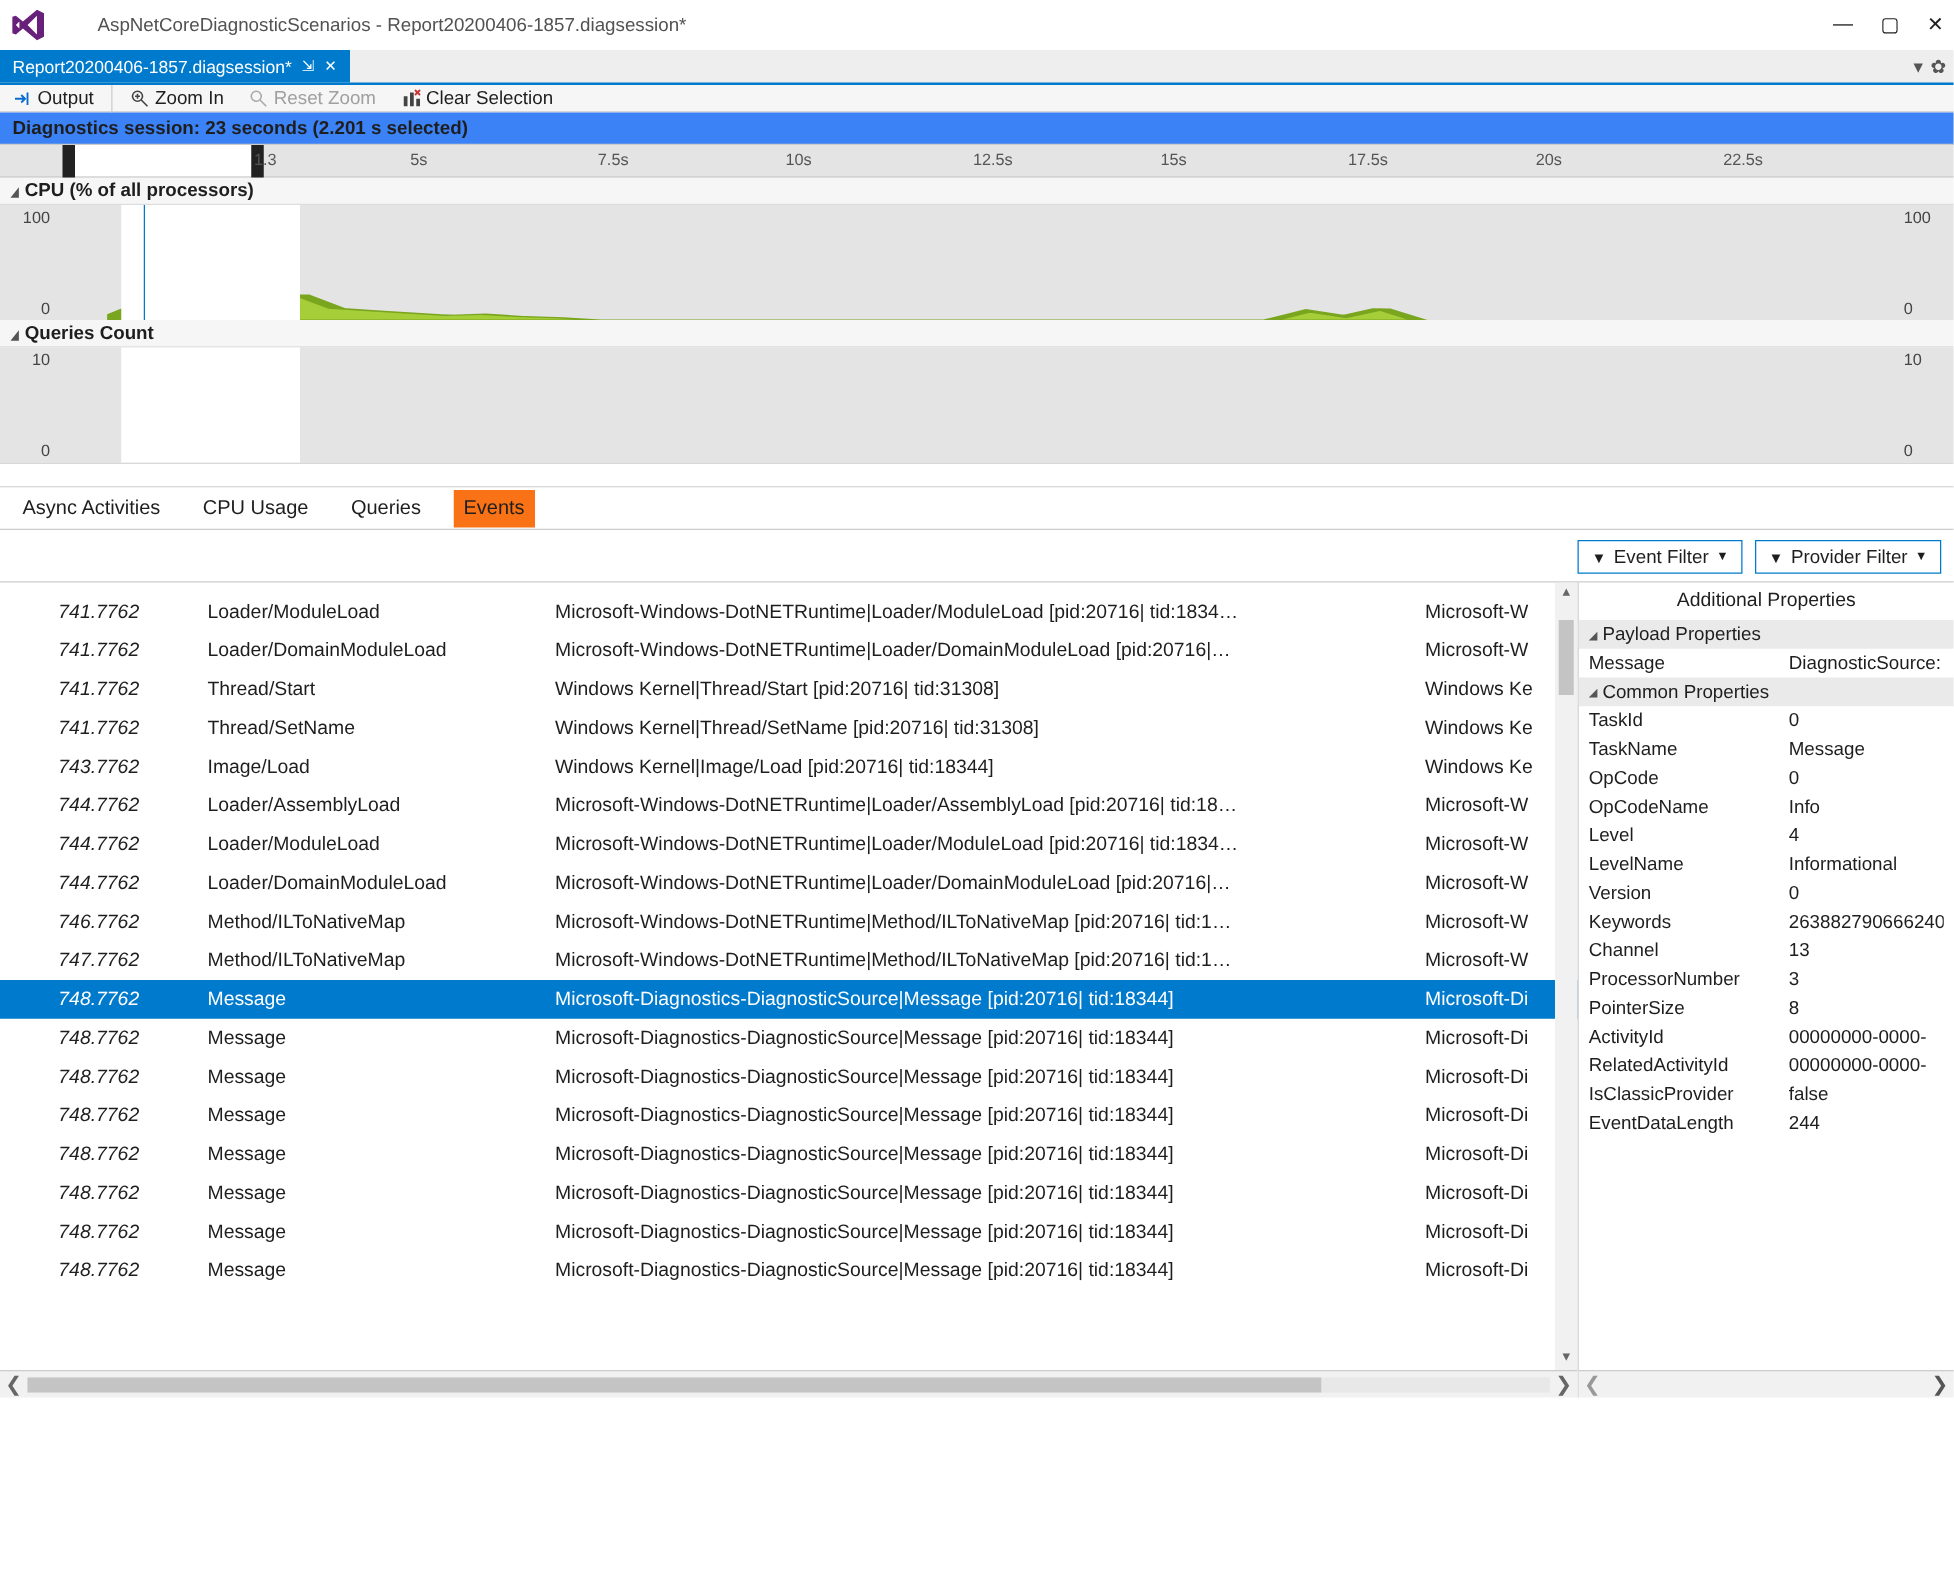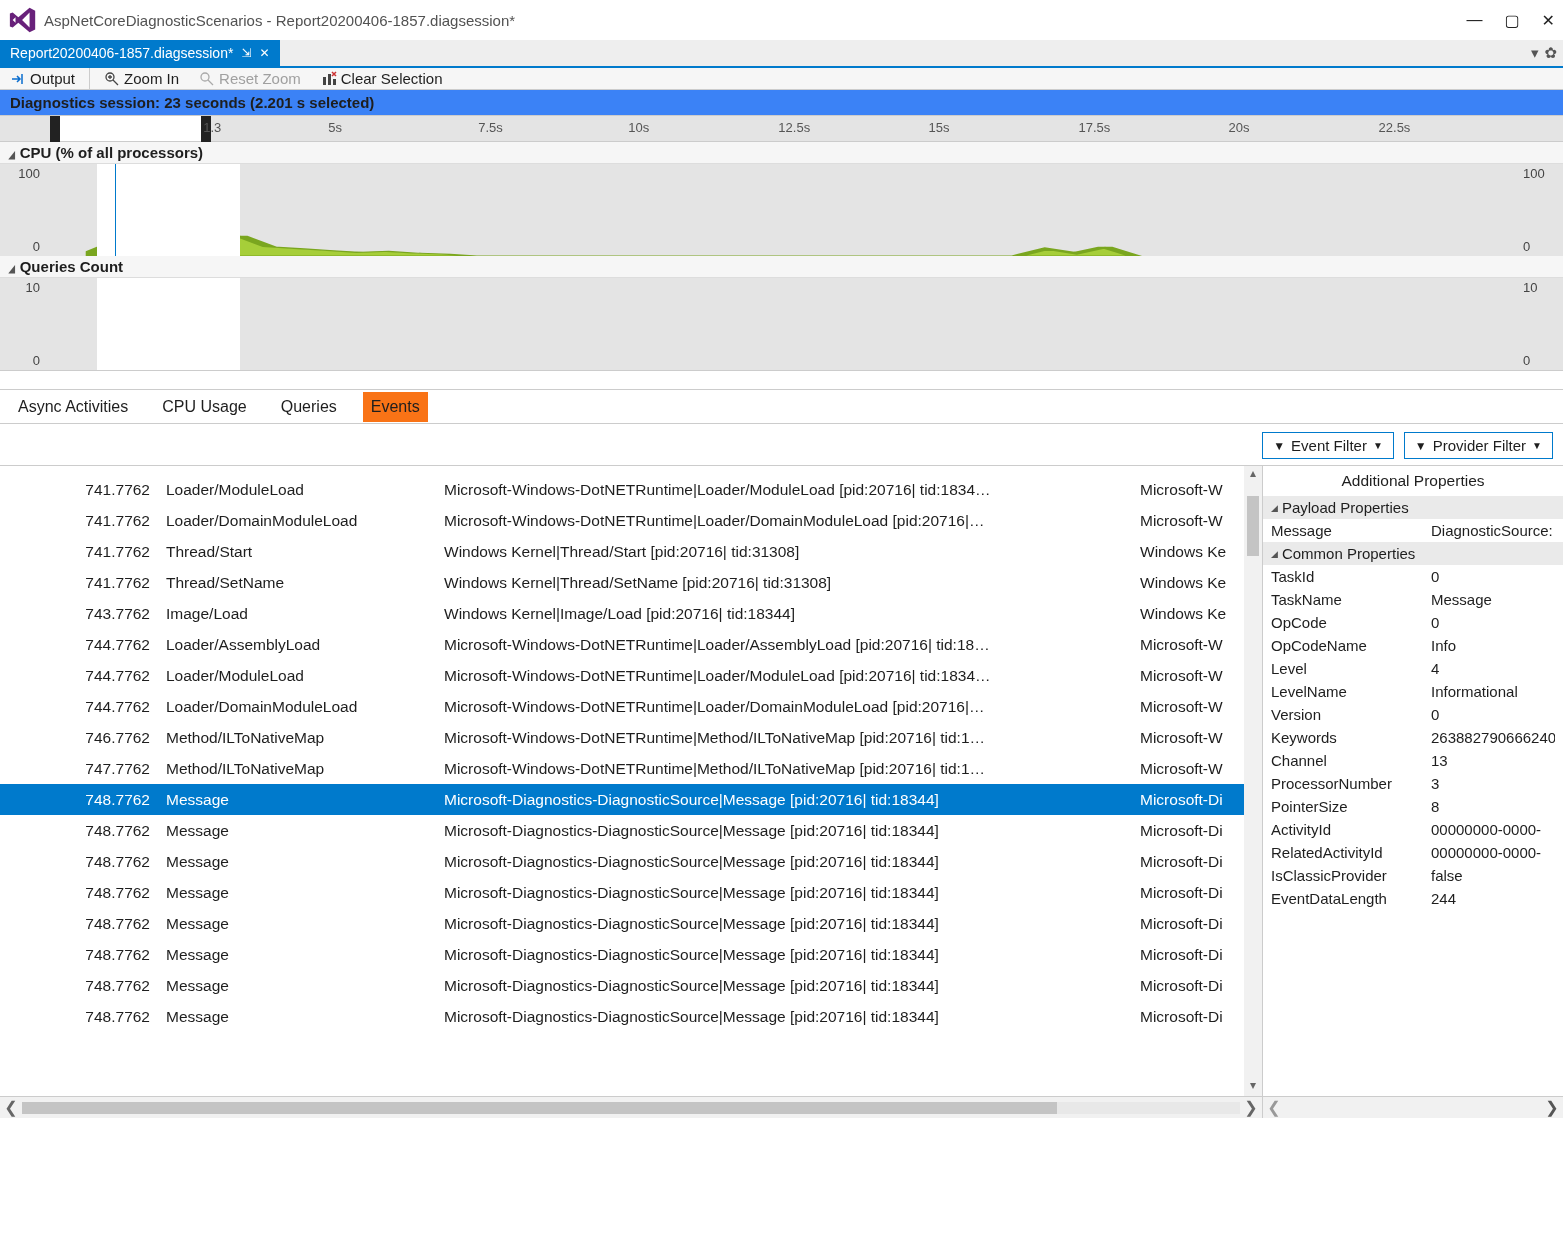--- a/index.html
+++ b/index.html
@@ -1,17 +1,17 @@
 <!DOCTYPE html>
 <html><head>
 <meta charset="utf-8">
 <style>
 * { box-sizing: border-box; margin: 0; padding: 0; font-family: "Segoe UI", Arial, sans-serif; }
 html, body { width: 1563px; height: 1255px; background: #fff; overflow: hidden; color: #1e1e1e; font-size: 15px; }
-.titlebar { height: 40px; display: flex; align-items: center; padding: 0 8px; }
+.titlebar { height: 40px; display: flex; align-items: center; padding: 0 8px; gap: 34px; }
 .titlebar .vsicon { width: 30px; height: 30px; margin-right: 6px; }
 .titlebar .title { color: #525252; font-size: 15px; flex: 1; }
 .winbtns { display: flex; gap: 22px; color: #222; align-items:center; }
 .winbtns span { font-family: "Segoe UI Symbol", Arial; font-size:16px; }
 .tabbar { height: 28px; display:flex; align-items:stretch; border-bottom:2px solid #007acc; background:#eee; position:relative;}
 .tab { background:#007acc; color:#fff; display:flex; align-items:center; padding:0 10px; gap:8px; font-size:14px;}
 .tab .pin, .tab .close { font-size:12px; cursor:pointer;}
 .tabbar .right { margin-left:auto; display:flex; align-items:center; gap:6px; padding:0 6px; color:#555;}
 .toolbar { height:22px; border-bottom:1px solid #ccc; display:flex; align-items:center; padding:0 2px; gap:4px; background:#f6f6f6;}
 .tbtn { display:flex; align-items:center; gap:4px; padding:3px 8px; color:#1e1e1e; font-size:15px; }
@@ -44,21 +44,21 @@
 .tablewrap { flex:1; display:flex; flex-direction:column; border-right:1px solid #ccc;}
 .thead { display:flex; border-bottom:1px solid #ccc; background:#fff; font-size:15px;}
 .thead .c { padding:6px 8px; border-right:1px solid #e0e0e0;}
 .thead .c1 { width:158px;}
 .thead .c2 { width:278px;}
 .thead .c3 { flex:1;}
 .thead .c4 { width:130px;}
 .tbody { flex:1; overflow:hidden; position:relative;}
 .row { display:flex; font-size:15.5px; height:31px; align-items:center;}
 .row .c { padding:0 8px; white-space:nowrap; overflow:hidden; text-overflow:ellipsis;}
-.row .c1 { width:158px; text-align:right;}
+.row .c1 { width:158px; text-align:center;font-style:italic;}
 .row .c2 { width:278px;}
 .row .c3 { flex:1;}
 .row .c4 { width:130px;}
 .row.sel { background:#007acc; color:#fff;}
 .hscroll { height:22px; display:flex; align-items:center; background:#f1f1f1; border-top:1px solid #ccc;}
 .hscroll .arr { width:22px; text-align:center; color:#666; font-size:16px;}
 .hscroll .track { flex:1; height:12px; background:#e8e8e8; position:relative;}
 .hscroll .thumb { position:absolute; top:0; bottom:0; background:#c4c4c4;}
 .props { width:300px; display:flex; flex-direction:column;}
 .props .ptitle { text-align:center; padding:6px; font-size:15.5px;}

